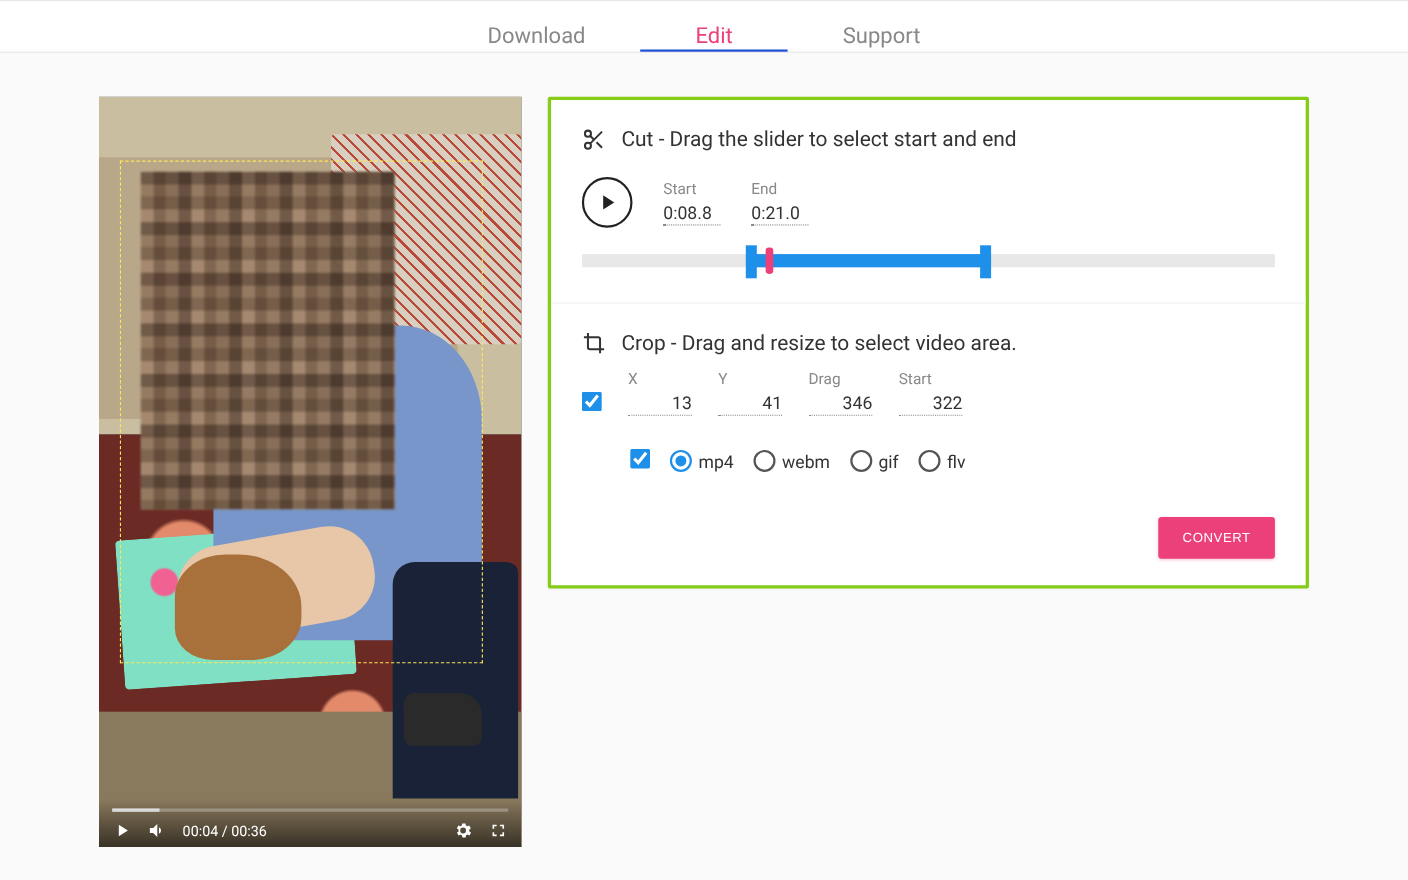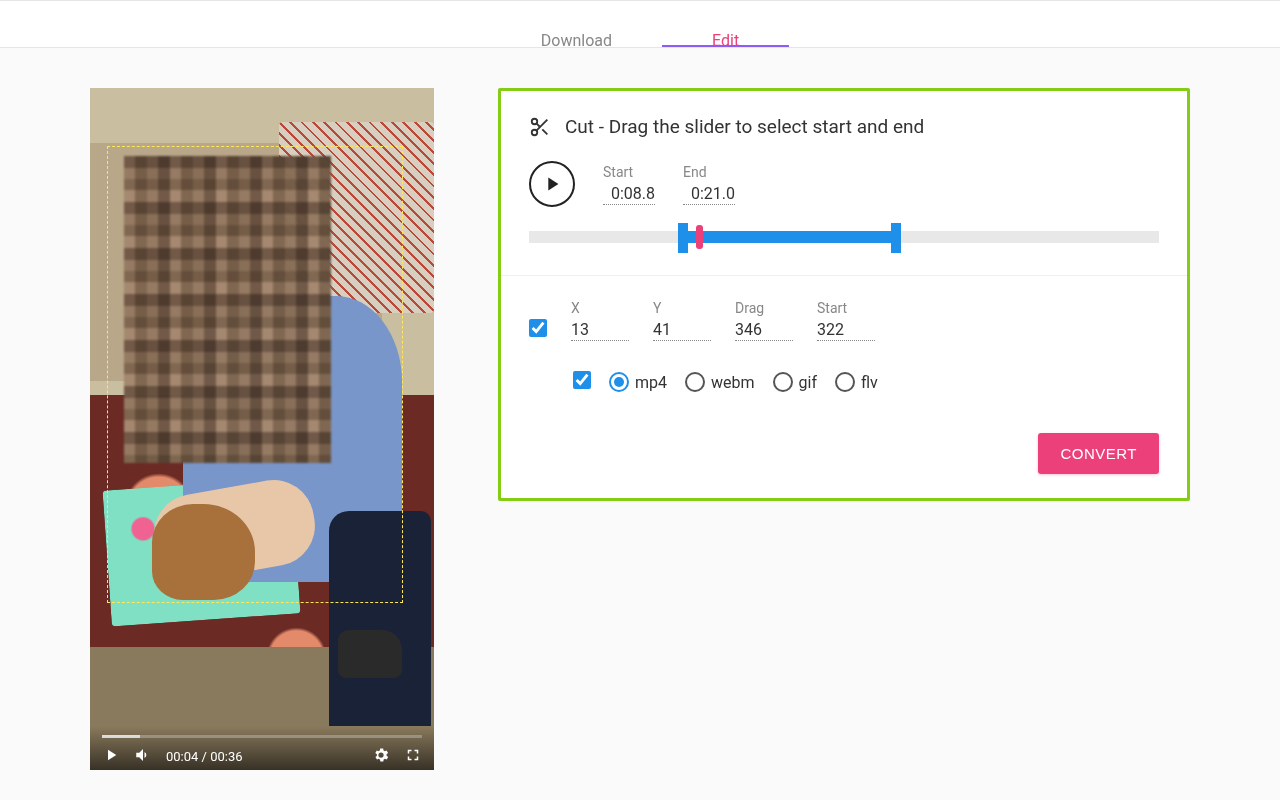--- a/index.html
+++ b/index.html
@@ -1,23 +1,23 @@
 <!DOCTYPE html>
 <html><head>
 <meta charset="utf-8">
 <style>
   * { box-sizing: border-box; margin: 0; padding: 0; }
   body { font-family: -apple-system, BlinkMacSystemFont, "Segoe UI", Roboto, Arial, sans-serif; background: #fafafa; color: #333; font-size: 14px; }
   .topbar { background: #fff; border-top: 1px solid #e5e5e5; border-bottom: 1px solid #e5e5e5; height: 48px; display: flex; justify-content: center; }
   .topbar-inner { display: flex; gap: 0; }
-  .nav-item { padding: 30px 50px 12px; color: #888; cursor: pointer; font-size: 16px; border-bottom: 2px solid transparent; }
-  .nav-item.active { color: #ec407a; border-bottom: 2px solid #8b5cf6; }
+  .nav-item { padding: 19px 50px 12px; color: #888; cursor: pointer; font-size: 20px; border-bottom: 2px solid transparent; }
+  .nav-item.active { color: #ec407a; border-bottom: 2px solid #1d4ed8; }
   .main { display: flex; gap: 24px; padding: 40px 90px; align-items: flex-start; }
   .video-col { width: 384px; position: relative; }
-  .video-frame { width: 344px; height: 682px; background: #3a3a38; position: relative; overflow: hidden; }
+  .video-frame { width: 384px; height: 682px; background: #3a3a38; position: relative; overflow: hidden; }
   .scene { position: absolute; inset: 0; }
   .carpet { position:absolute; left:0; bottom:0; width:100%; height:55%; background: radial-gradient(circle at 20% 30%, #e28a6a 8%, transparent 9%), radial-gradient(circle at 60% 70%, #e28a6a 8%, transparent 9%), #6b2a24; }
   .floor { position:absolute; left:0; bottom:0; width:100%; height:18%; background:#8a7a5d; }
   .wall { position:absolute; left:0; top:0; width:100%; height:45%; background:#c9bfa0; }
   .sofa { position:absolute; left:0; top:8%; width:85%; height:35%; background:#b9a78a; border-radius: 0 40px 20px 0; }
   .presents { position:absolute; right:0; top:5%; width:45%; height:28%; background: repeating-linear-gradient(45deg,#d8cfc0 0 6px,#b94a3a 6px 8px); border-radius:4px; }
   .person { position:absolute; left:10%; top:20%; width:85%; height:70%; }
   .torso { position:absolute; left:20%; top:15%; width:75%; height:60%; background:#7896c9; border-radius:40% 30% 20% 30%; }
   .arm { position:absolute; left:10%; top:55%; width:55%; height:18%; background:#e8c7a8; border-radius:40px; transform: rotate(-10deg); }
   .pants { position:absolute; right:-5%; bottom:-5%; width:35%; height:45%; background:#1a2238; border-radius:20px 10px 0 0; }
@@ -34,49 +34,50 @@
   .progress-fill { height:100%; width:12%; background:#fff; }
   .vicon { width:18px; height:18px; display:flex; align-items:center; justify-content:center; cursor:pointer; }
   .vspacer { flex:1; }
   .panel { flex:1; background:#fff; border:3px solid #84cc16; border-radius:2px; padding: 24px 28px; box-shadow: 0 1px 2px rgba(0,0,0,.03); }
   .section-title { display:flex; align-items:center; gap:14px; font-size:19px; color:#333; margin-bottom:14px; }
   .section-title svg { flex-shrink:0; }
   .cut-row { display:flex; align-items:center; gap:28px; margin-bottom:18px; padding-left: 0px; margin-top: 23px;}
   .play-circle { width:46px; height:46px; border:2.5px solid #222; border-radius:50%; display:flex; align-items:center; justify-content:center; cursor:pointer; }
   .time-col { display:flex; flex-direction:column; gap:4px; }
   .time-label { font-size:14px; color:#888; }
-  .time-val { font-size:16px; color:#333; border-bottom:1.5px dotted #888; padding-bottom:1px; min-width:52px;text-align:right; }
+  .time-val { font-size:16px; color:#333; border-bottom:1.5px dotted #888; padding-bottom:1px; min-width:52px; }
   .slider-wrap { position:relative; height:20px; margin: 18px 0 30px; }
   .slider-track { position:absolute; left:0; right:0; top:6px; height:12px; background:#e8e8e8; }
   .slider-range { position:absolute; top:6px; height:12px; background:#1e90ea; }
   .slider-handle { position:absolute; top:-2px; width:10px; height:30px; background:#1e90ea; cursor:ew-resize; }
   .slider-pos { position:absolute; top:0px; width:7px; height:24px; background:#ec407a; border-radius:3px; cursor:pointer; }
   .divider { height:1px; background:#eee; margin: 0 -28px 24px; }
   .crop-row { display:flex; align-items:flex-end; gap:24px; margin-bottom: 30px; }
   .chk { width:18px; height:18px; accent-color:#1e90ea; cursor:pointer; margin-bottom: 4px;}
   .field-col { display:flex; flex-direction:column; gap:4px; min-width:58px; }
   .field-label { font-size:14px; color:#888; }
-  .field-val { font-size:16px; color:#333; border-bottom:1.5px dotted #888; padding-bottom:1px; }
+  .field-val { font-size:16px; color:#333; border-bottom:1.5px dotted #888; padding-bottom:1px;text-align:right; }
   .format-title { font-size:19px; color:#333; margin: 20px 0 12px; }
   .format-row { display:flex; align-items:center; gap:18px;padding-left:44px; }
   .radio-wrap { display:flex; align-items:center; gap:6px; cursor:pointer; }
   .radio { width:20px; height:20px; border:2.5px solid #555; border-radius:50%; display:flex; align-items:center; justify-content:center; }
   .radio.sel { border-color:#1e90ea; }
   .radio.sel::after { content:""; width:10px; height:10px; background:#1e90ea; border-radius:50%; }
   .radio-label { font-size:16px; color:#333; }
   .convert-row { display:flex; justify-content:flex-end; margin-top:40px; }
-  .convert-btn { background:#ec407a; color:#fff; border:none; padding:12px 22px; font-size:15px; letter-spacing:.5px; border-radius:3px; cursor:pointer; box-shadow:0 1px 3px rgba(236,64,122,.3); }
+  .convert-btn { background:#ec407a; color:#fff; border:none; padding:12px 22px; font-size:12px; letter-spacing:.5px; border-radius:3px; cursor:pointer; box-shadow:0 1px 3px rgba(236,64,122,.3); }
 </style>
 </head>
 <body>
 
 <div class="topbar">
   <div class="topbar-inner">
     <div class="nav-item">Download</div>
     <div class="nav-item active">Edit</div>
+    <div class="nav-item">Support</div>
   </div>
 </div>
 
 <div class="main">
   <div class="video-col">
     <div class="video-frame">
       <div class="scene">
         <div class="wall"></div>
         <div class="sofa"></div>
         <div class="presents"></div>
@@ -155,20 +156,27 @@
     <div class="slider-wrap">
       <div class="slider-track"></div>
       <div class="slider-range" id="slider-range" style="left: 24.4%; width: 33.9%;"></div>
       <div class="slider-handle" id="slider-h1" style="left: calc(24.4% - 5px);"></div>
       <div class="slider-handle" id="slider-h2" style="left: calc(58.3% - 5px);"></div>
       <div class="slider-pos" id="slider-pos" style="left: calc(27% - 3px);"></div>
     </div>
 
     <div class="divider"></div>
 
+    <div class="section-title">
+      <svg viewBox="0 0 24 24" width="22" height="22" fill="none" stroke="#333" stroke-width="2">
+          <path d="M6 2v14a2 2 0 0 0 2 2h14"></path>
+          <path d="M18 22V8a2 2 0 0 0-2-2H2"></path>
+        </svg>
+      <span>Crop - Drag and resize to select video area.</span>
+    </div>
 
     <div class="crop-row">
       <input type="checkbox" class="chk" checked="" style="">
       <div class="field-col">
         <span class="field-label">X</span>
         <span class="field-val">13</span>
       </div>
       <div class="field-col">
         <span class="field-label">Y</span>
         <span class="field-val">41</span>

